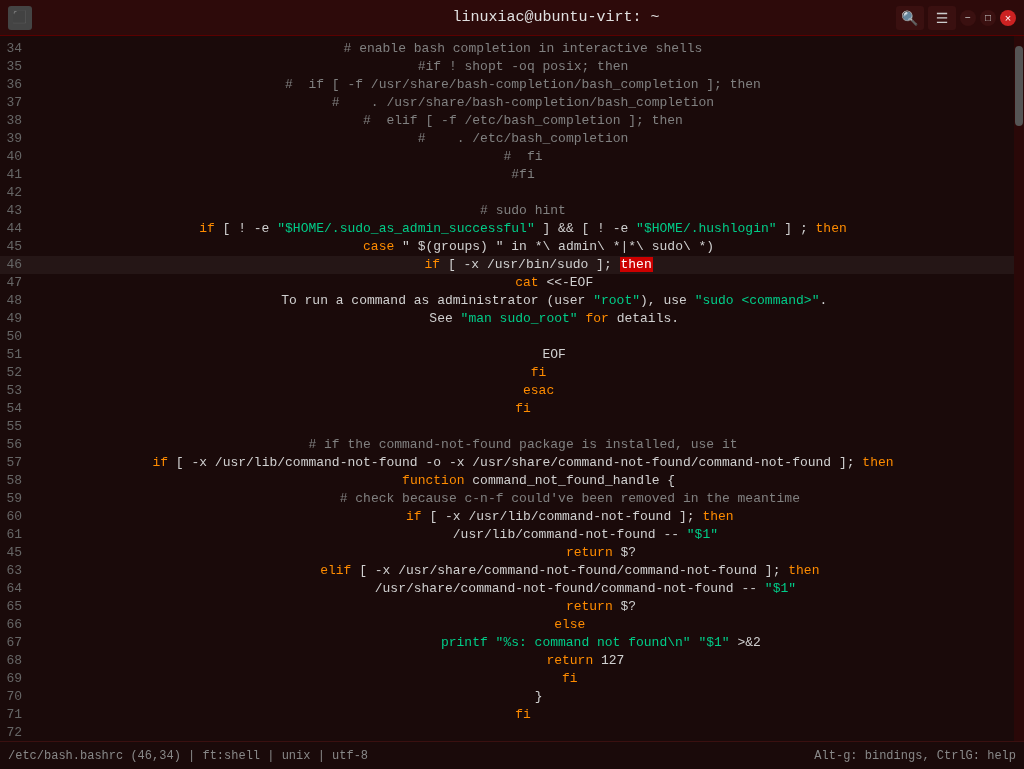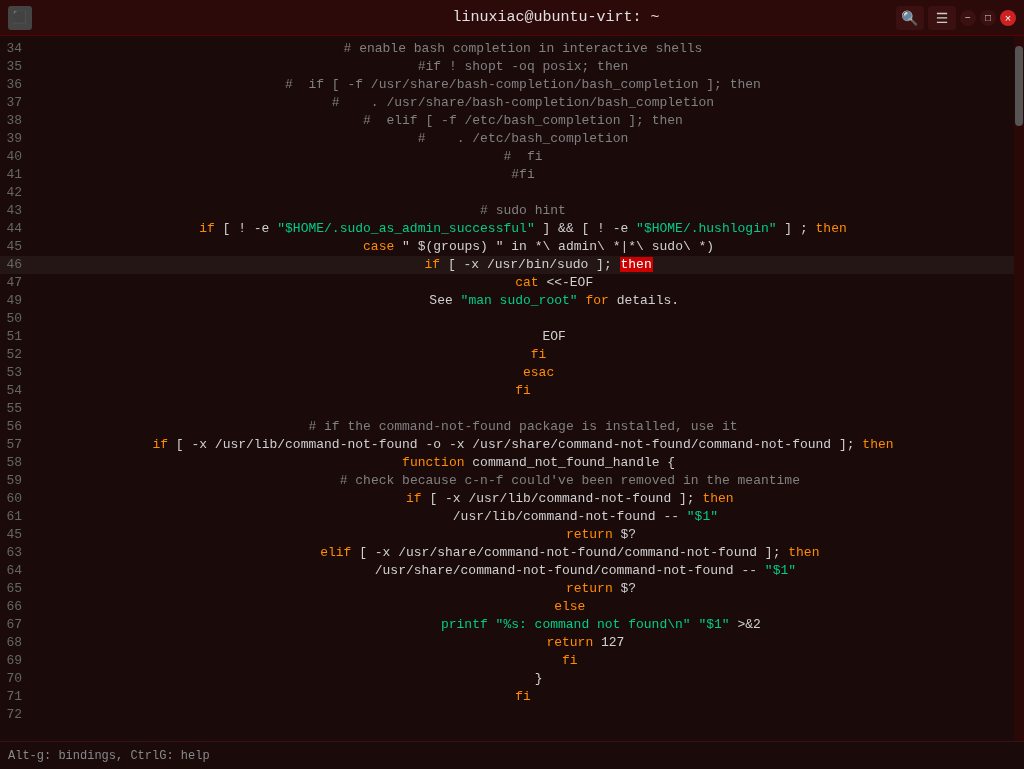--- a/index.html
+++ b/index.html
@@ -233,20 +233,24 @@
     <div class="line active-line">
       <span class="line-num">46</span>
       <span class="line-content"><span class="c-white">    </span><span class="c-keyword">if</span><span class="c-white"> [ -x /usr/bin/sudo ]; </span><span class="c-then-highlight">then</span></span>
     </div>
 
     <div class="line">
       <span class="line-num">47</span>
       <span class="line-content"><span class="c-white">        </span><span class="c-keyword">cat</span><span class="c-white"> &lt;&lt;-EOF</span></span>
     </div>
 
+    <div class="line">
+      <span class="line-num">48</span>
+      <span class="line-content"><span class="c-white">        To run a command as administrator (user </span><span class="c-string">"root"</span><span class="c-white">), use </span><span class="c-string">"sudo &lt;command&gt;"</span><span class="c-white">.</span></span>
+    </div>
 
     <div class="line">
       <span class="line-num">49</span>
       <span class="line-content"><span class="c-white">        See </span><span class="c-string">"man sudo_root"</span><span class="c-white"> </span><span class="c-keyword">for</span><span class="c-white"> details.</span></span>
     </div>
 
     <div class="line">
       <span class="line-num">50</span>
       <span class="line-content"></span>
     </div>
@@ -361,14 +365,15 @@
       <span class="line-content"></span>
     </div>
 
   </div>
   <div class="scrollbar">
     <div class="scrollbar-thumb"></div>
   </div>
 </div>
 
 <div class="statusbar">
+  <span>/etc/bash.bashrc (46,34) | ft:shell | unix | utf-8</span>
   <span>Alt-g: bindings, CtrlG: help</span>
 </div>
 
 </body></html>

